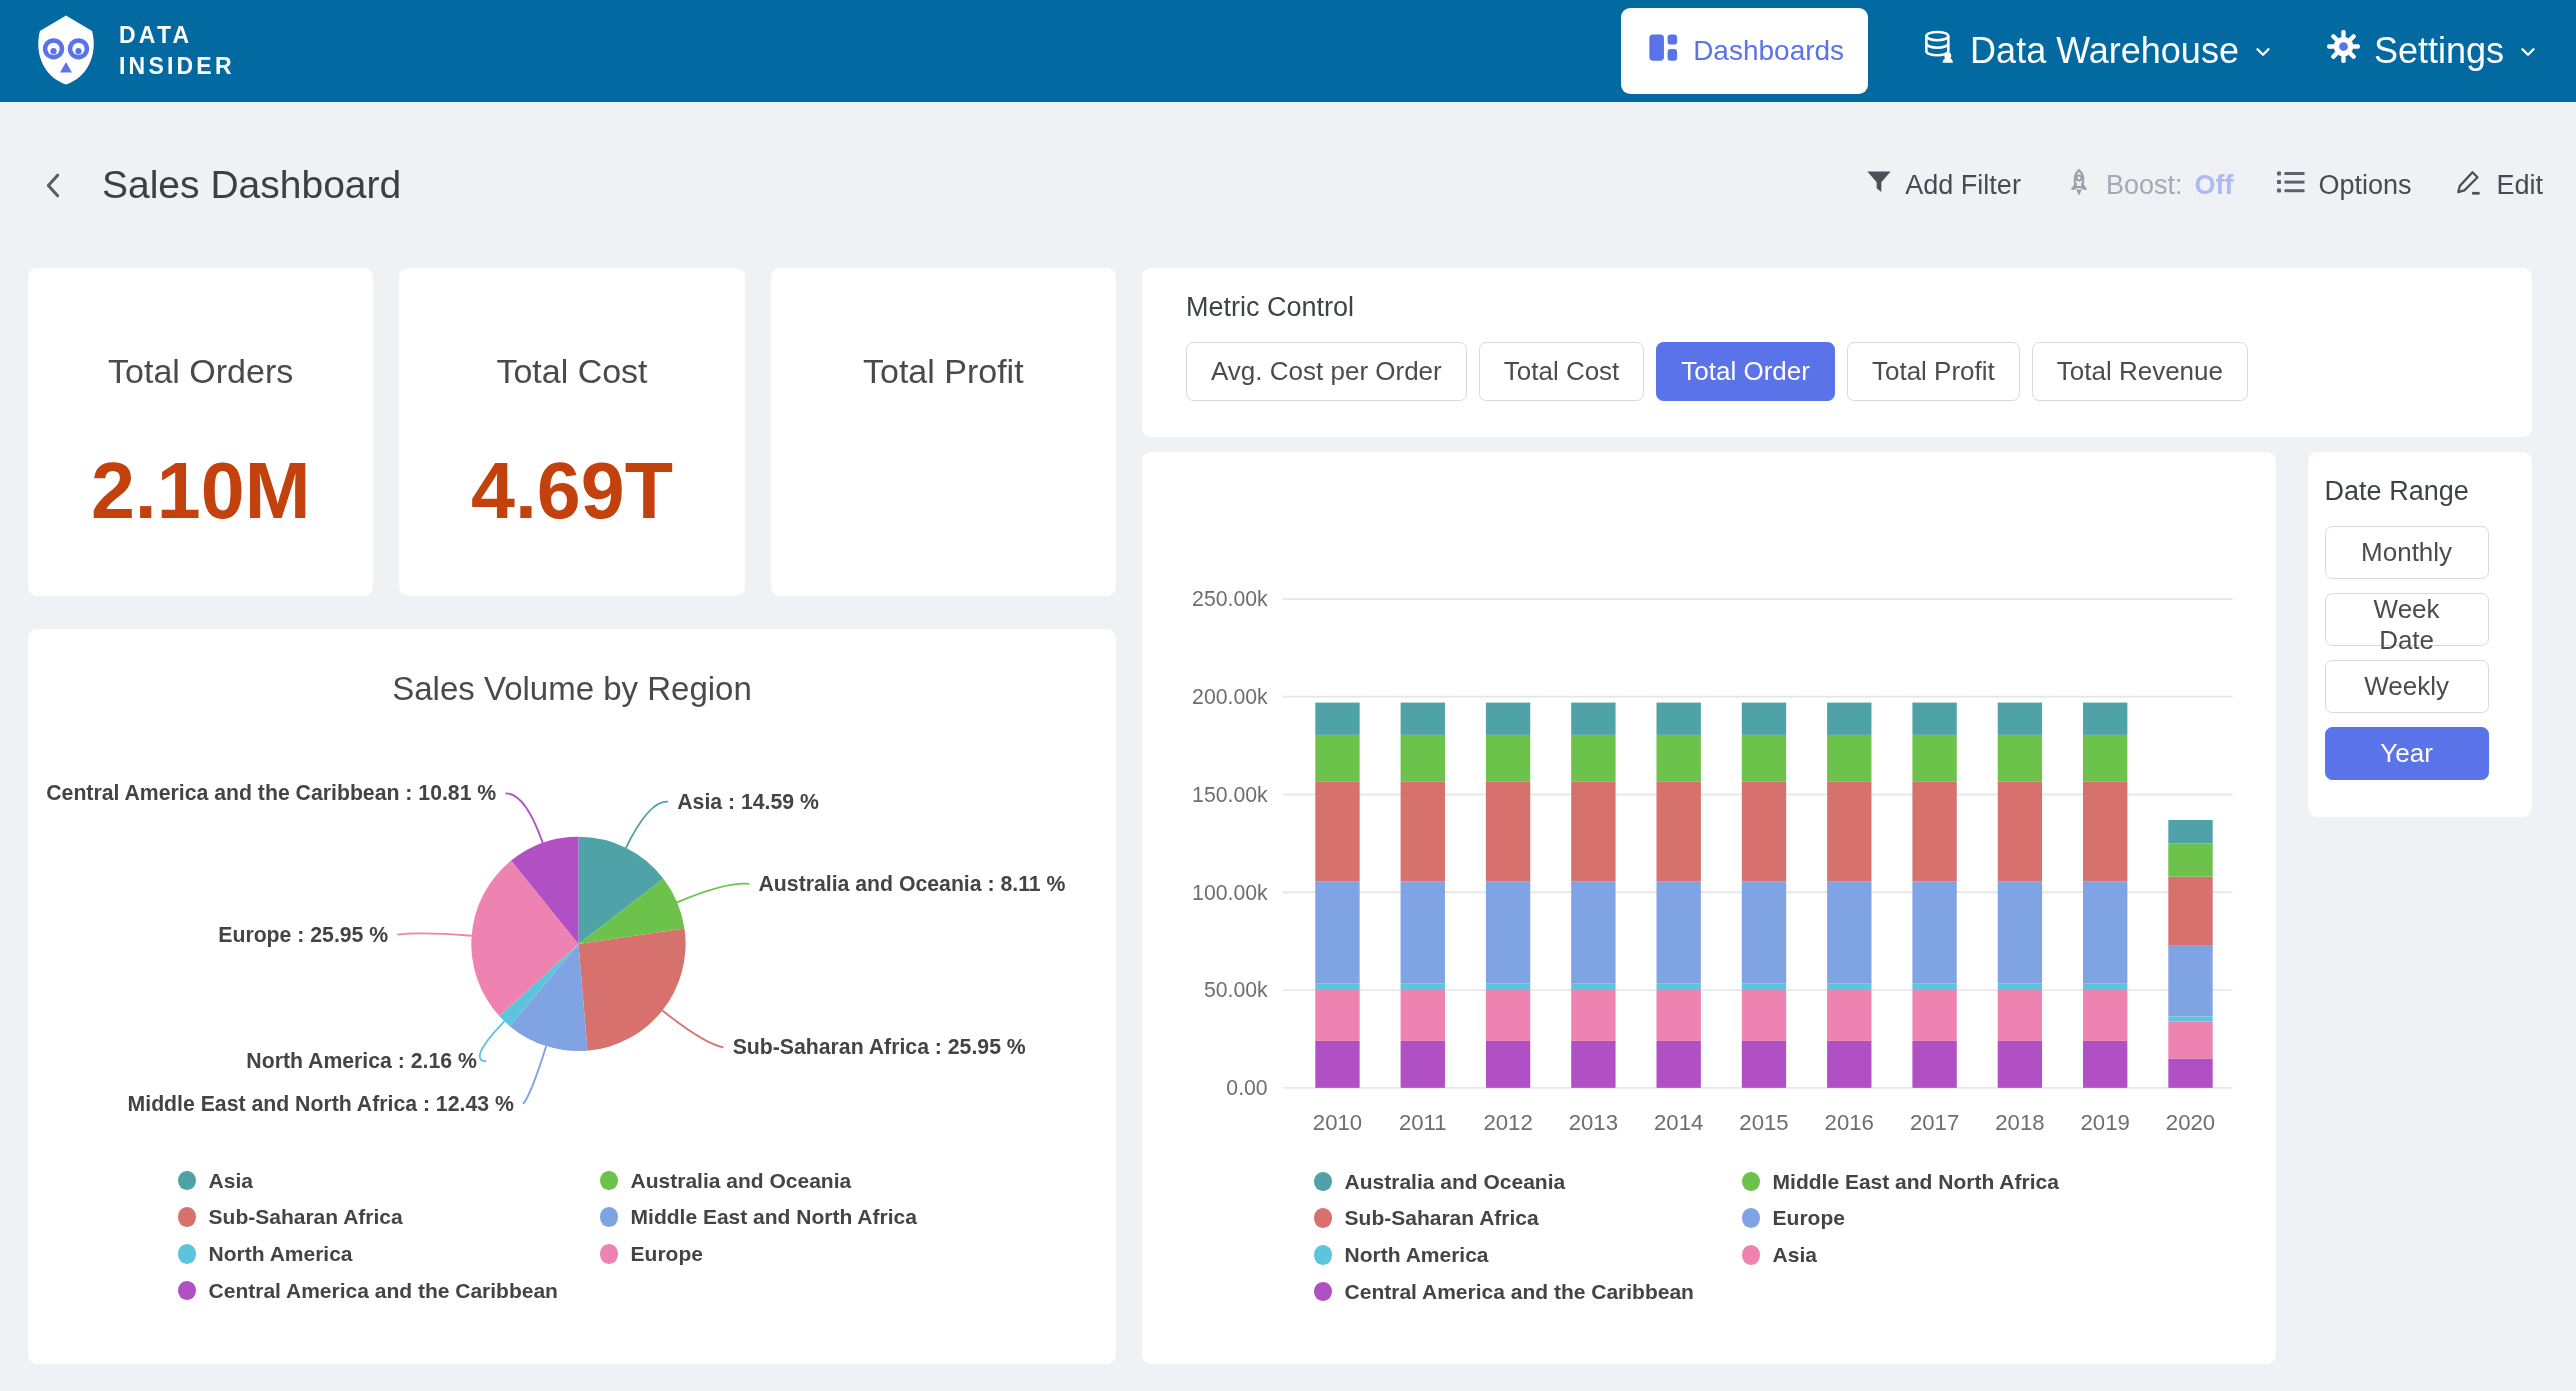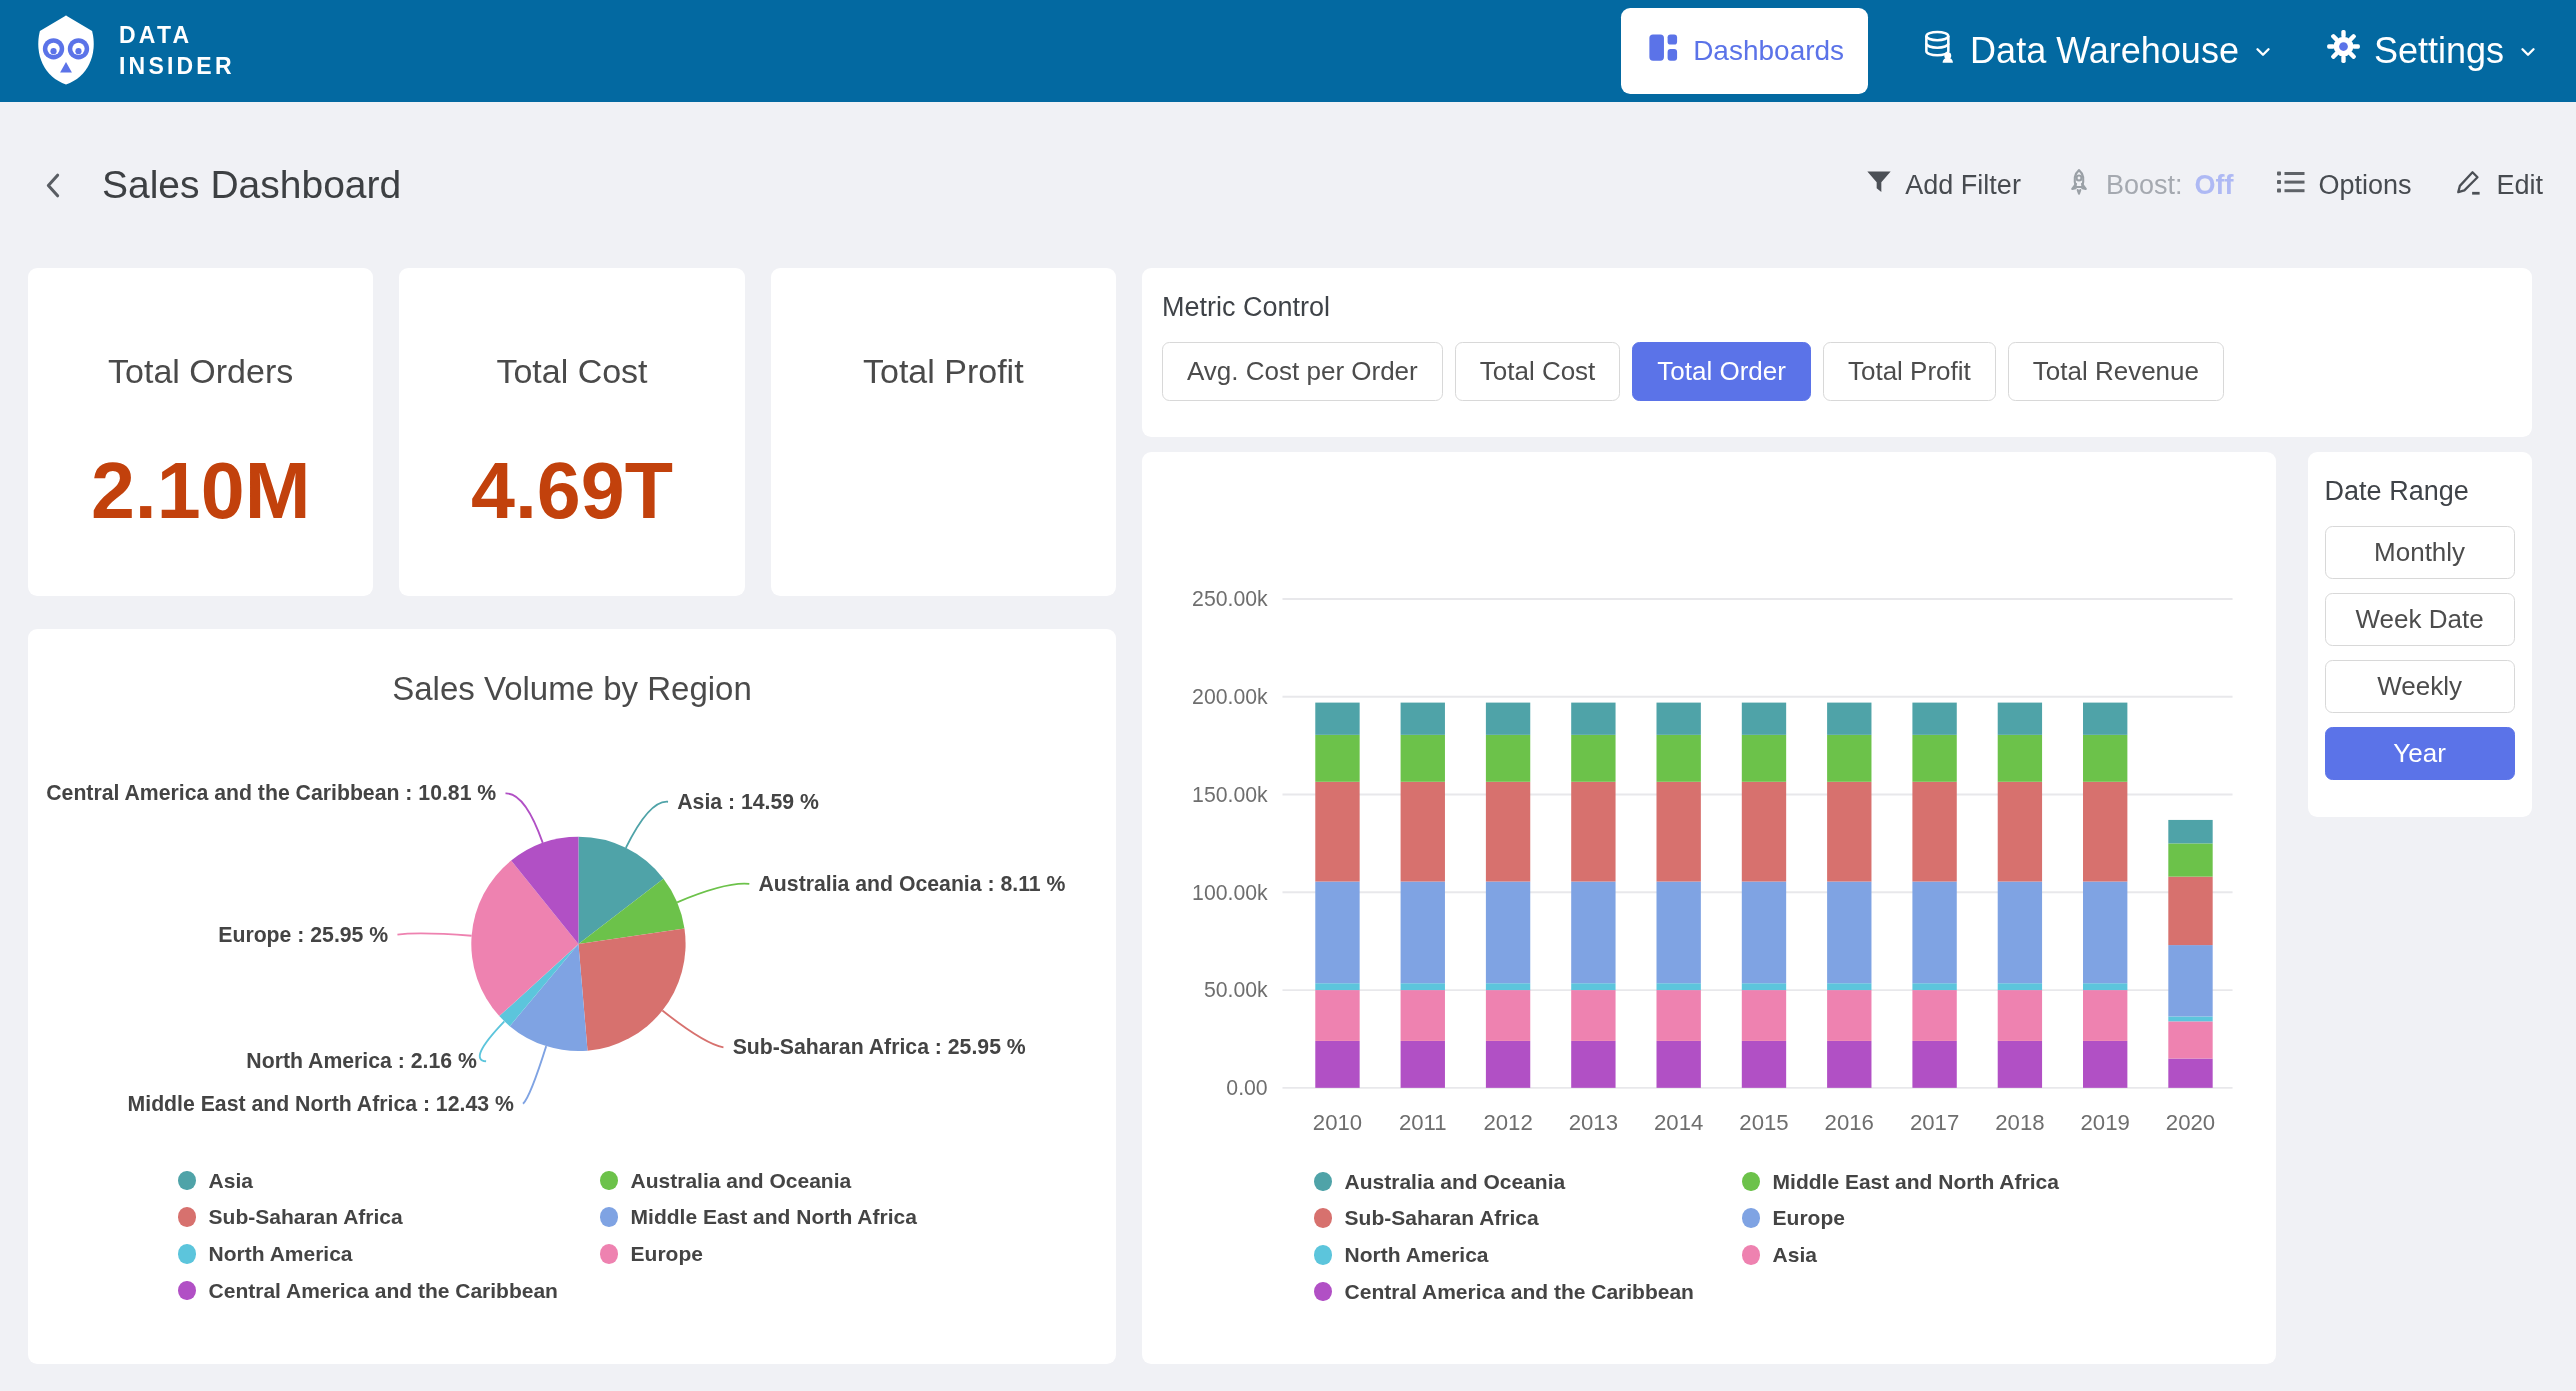--- a/index.html
+++ b/index.html
@@ -33,34 +33,34 @@
 
   .kpi-row { display:flex; gap:26px; }
   .kpi-card { width:346px; height:328px; display:flex; flex-direction:column; align-items:center; padding-top:84px; }
   .kpi-label { font-size:34px; color:#4a4a4a; }
   .kpi-value { font-size:79px; font-weight:bold; color:#c2410c; margin-top:54px; }
 
   .pie-card { width:1088px; height:735px; margin-top:33px; position:relative; }
   .chart-title { position:absolute; top:41px; left:0; width:100%; text-align:center;
                  font-size:33px; color:#4a4a4a; font-weight:400; }
 
-  .metric-card { height:169px; padding:24px 20px; }
+  .metric-card { height:169px; padding:24px 44px; }
   .section-label { font-size:27px; color:#3f4348; }
   .metric-buttons { display:flex; gap:12px; margin-top:18.5px; }
   .pill-btn { height:59px; padding:0 24px; font-size:26px; color:#4c4c4c; background:#fff;
               border:1.8px solid #d8d8d8; border-radius:7.4px; cursor:pointer;
               font-family:"Liberation Sans", sans-serif; }
   .pill-btn.active { background:#5b73e8; border-color:#5b73e8; color:#fff; }
 
   .charts-row { display:flex; gap:32px; margin-top:15px; align-items:flex-start; }
   .bar-card { width:1134px; height:912px; position:relative; }
 
   .date-card { width:224px; height:365px; padding:24px 16.6px; }
   .date-buttons { display:flex; flex-direction:column; gap:14px; margin-top:18.5px; }
-  .date-btn { height:53px; width:190px; font-size:26px; }
+  .date-btn { height:53px; width:164px; font-size:26px; }
 
   
   .chart-svg { position:absolute; inset:0; }
   .legend-col { position:absolute; display:flex; flex-direction:column; gap:15.7px; }
   .legend-item { display:flex; align-items:center; gap:13px; height:21px; cursor:pointer; }
   .legend-dot { width:17.6px; height:19.4px; border-radius:50%; flex:none; }
   .legend-label { font-size:21px; font-weight:bold; color:#444; white-space:nowrap; }
 </style>
 </head>
 <body>

